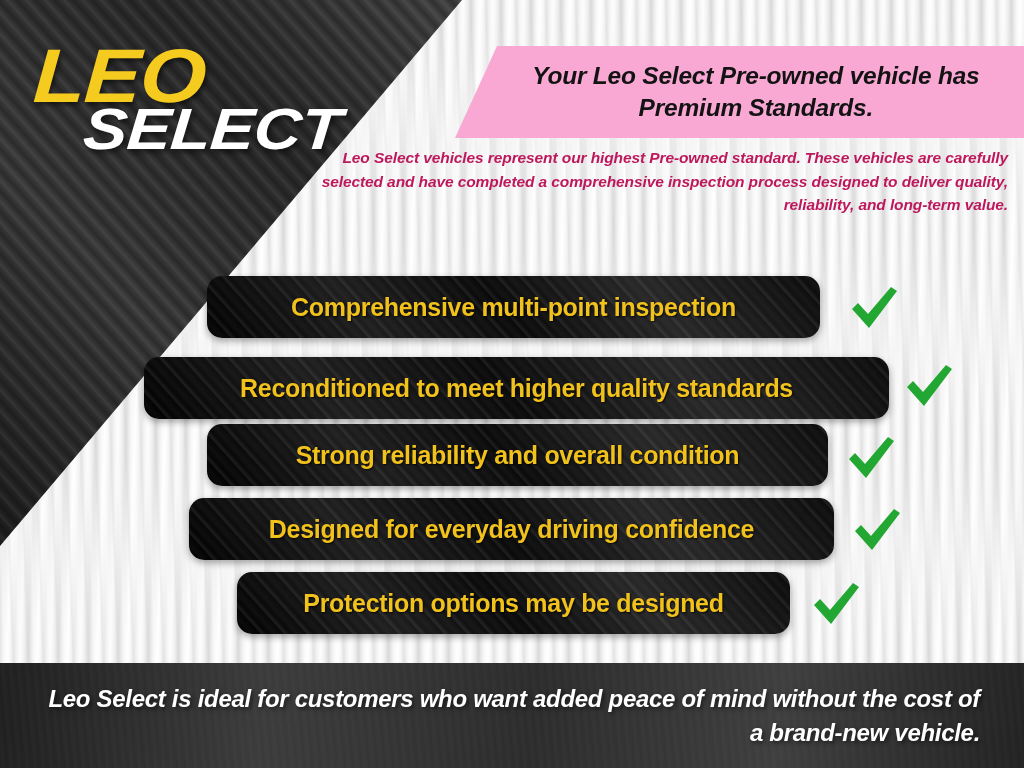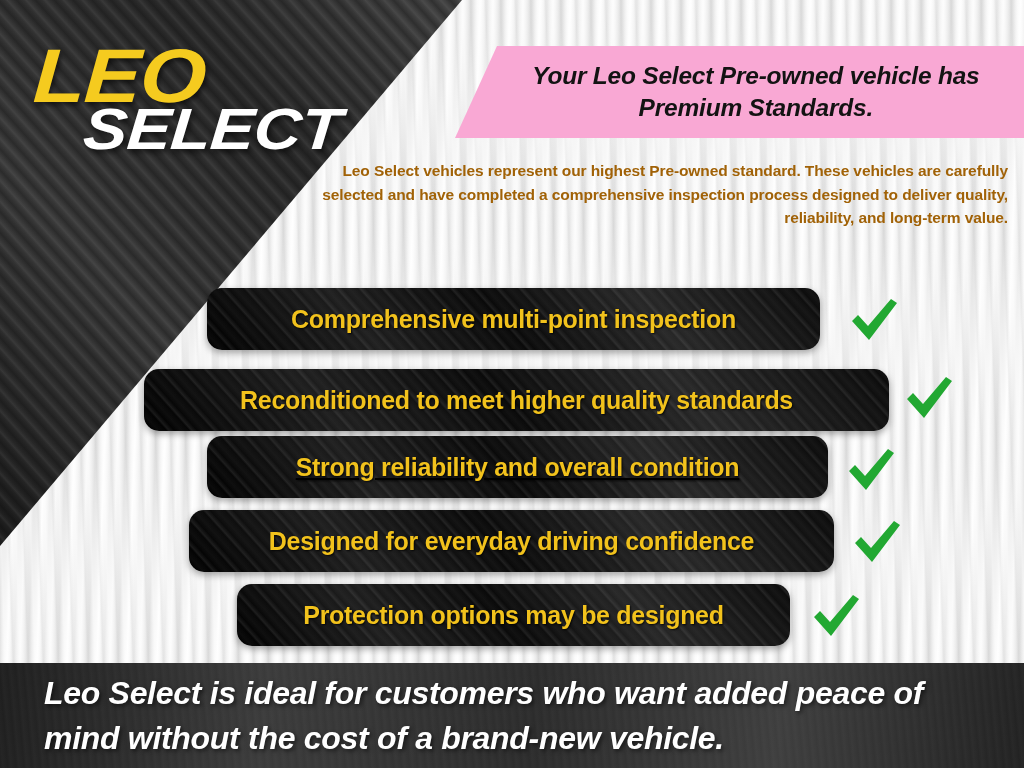--- a/index.html
+++ b/index.html
@@ -128,35 +128,36 @@
     line-height: 1.35;
     letter-spacing: -0.2px;
     padding: 0 14px 0 46px;
     transform: scaleX(1.02);
   }
 
   
   .intro {
     position: absolute;
     left: 300px;
-    top: 159px;
+    top: 146px;
     width: 708px;
     text-align: right;
     font-size: 15.5px;
     font-weight: 900;
-    color: #a16207;
+    font-style: italic;
+    color: #be185d;
     line-height: 1.52;
     letter-spacing: -0.1px;
   }
 
   
   .features {
     position: absolute;
     left: 0;
-    top: 284px;
+    top: 272px;
     width: 1008px;
   }
   .feature-row {
     position: relative;
     height: 74px;
   }
   .pill {
     position: absolute;
     top: 4px;
     height: 62px;
@@ -191,21 +192,21 @@
     top: 12px;
     width: 52px;
     height: 48px;
   }
 
   
   .row1 .pill  { left: 207px; width: 613px; }
   .row1 .check { left: 848px; }
   .row2 .pill  { left: 144px; width: 745px; margin-top: 7px; }
   .row2 .check { left: 903px; top: 16px; }
-  .row3 .pill  { left: 207px; width: 621px; text-decoration: underline; }
+  .row3 .pill  { left: 207px; width: 621px; }
   .row3 .check { left: 845px; top: 14px; }
   .row4 .pill  { left: 189px; width: 645px; }
   .row4 .check { left: 851px; top: 12px; }
   .row5 .pill  { left: 237px; width: 553px; }
   .row5 .check { left: 810px; top: 12px; }
 
   
   .footer {
     position: absolute;
     left: 0;
@@ -218,25 +219,25 @@
     background:
       repeating-linear-gradient(
         85deg,
         rgba(255,255,255,0.00) 0px,
         rgba(255,255,255,0.022) 3px,
         rgba(255,255,255,0.00) 8px
       ),
       linear-gradient(96deg, #1f1f1f 0%, #3b3b3b 26%, #2c2c2c 52%, #3e3e3e 76%, #222222 100%);
   }
   .footer-text {
-    font-size: 32px;
+    font-size: 24px;
     font-weight: 900;
     font-style: italic;
     color: #ffffff;
-    text-align: left;
+    text-align: right;
     line-height: 1.38;
     letter-spacing: -0.3px;
     padding: 0 44px;
     text-shadow: 2px 2px 4px rgba(0,0,0,0.55);
   }
 </style>
 </head>
 <body>
 
 <div id="poster">

